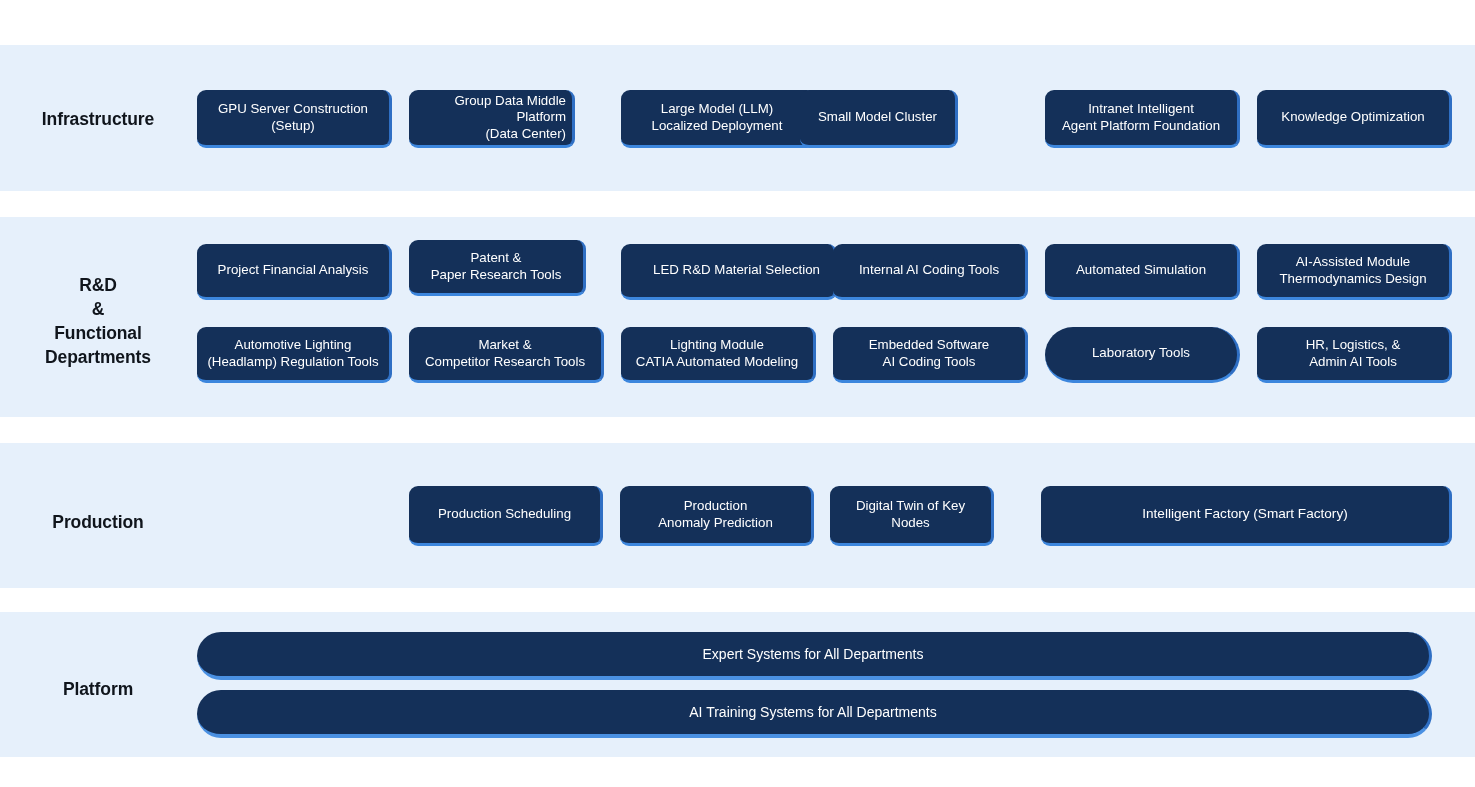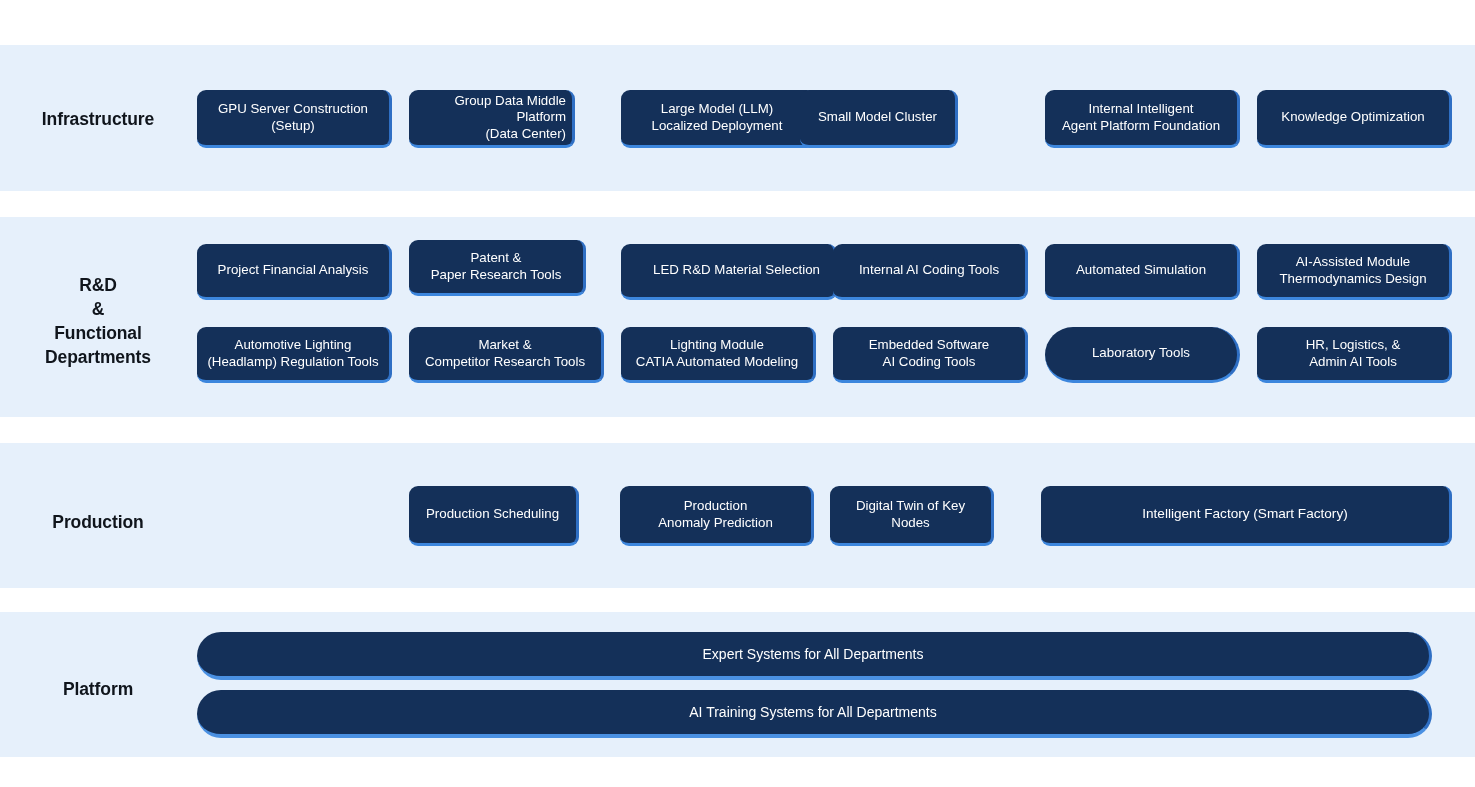--- a/index.html
+++ b/index.html
@@ -103,21 +103,21 @@
 (Setup)</div>
 
   <div class="node h-58" style="left:409px; top:90px; width:166px;text-align:right;">Group Data Middle Platform
 (Data Center)</div>
 
   <div class="node h-58" style="left:621px; top:90px; width:195px;">Large Model (LLM)
 Localized Deployment</div>
 
   <div class="node h-58" style="left:800px; top:90px; width:158px;">Small Model Cluster</div>
 
-  <div class="node h-58" style="left:1045px; top:90px; width:195px;">Internal Intelligent
+  <div class="node h-58" style="left:1045px; top:90px; width:195px;">Intranet Intelligent
 Agent Platform Foundation</div>
 
   <div class="node h-58" style="left:1257px; top:90px; width:195px;">Knowledge Optimization</div>
 
   <div class="band band-rd"></div>
 
   <div class="row-label multiline" style="top:273px;">R&amp;D
 &amp;
 Functional
 Departments</div>
@@ -151,21 +151,21 @@
   <div class="node h-56" style="left:1045px; top:327px; width:195px;border-radius:28px;">Laboratory Tools</div>
 
   <div class="node h-56" style="left:1257px; top:327px; width:195px;">HR, Logistics, &amp;
 Admin AI Tools</div>
 
   <div class="band band-production"></div>
 
   <div class="row-label" style="top:510px;">Production</div>
 
 
-  <div class="node h-60" style="left:409px; top:486px; width:170px;">Production Scheduling</div>
+  <div class="node h-60" style="left:409px; top:486px; width:194px;">Production Scheduling</div>
 
   <div class="node h-60" style="left:620px; top:486px; width:194px;">Production
 Anomaly Prediction</div>
 
   <div class="node h-60" style="left:830px; top:486px; width:164px;">Digital Twin of Key Nodes</div>
 
   <div class="node h-60 wide" style="left:1041px; top:486px; width:411px;">Intelligent Factory (Smart Factory)</div>
 
   <div class="band band-knowledge"></div>
 

